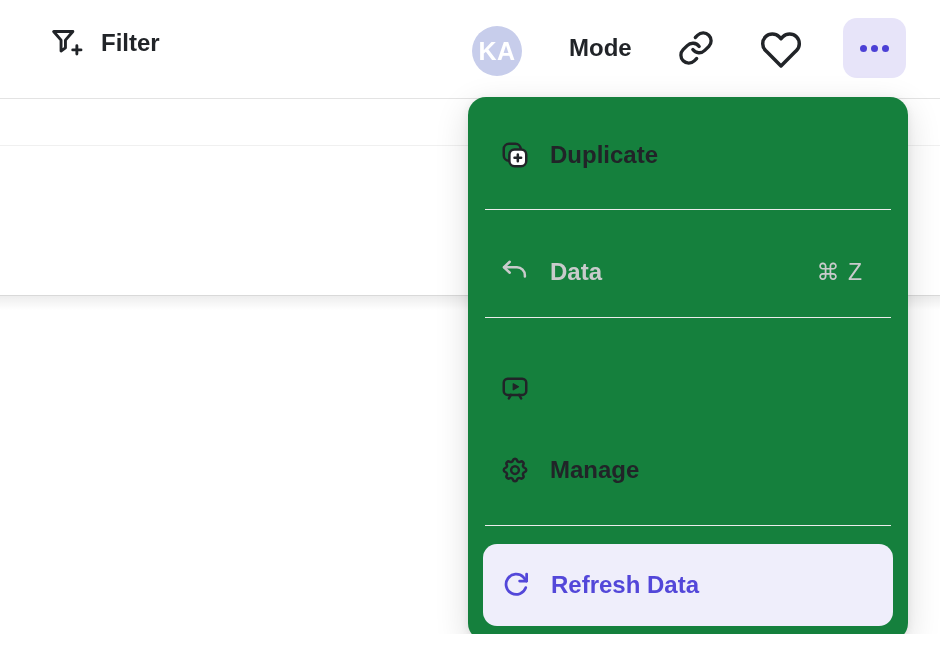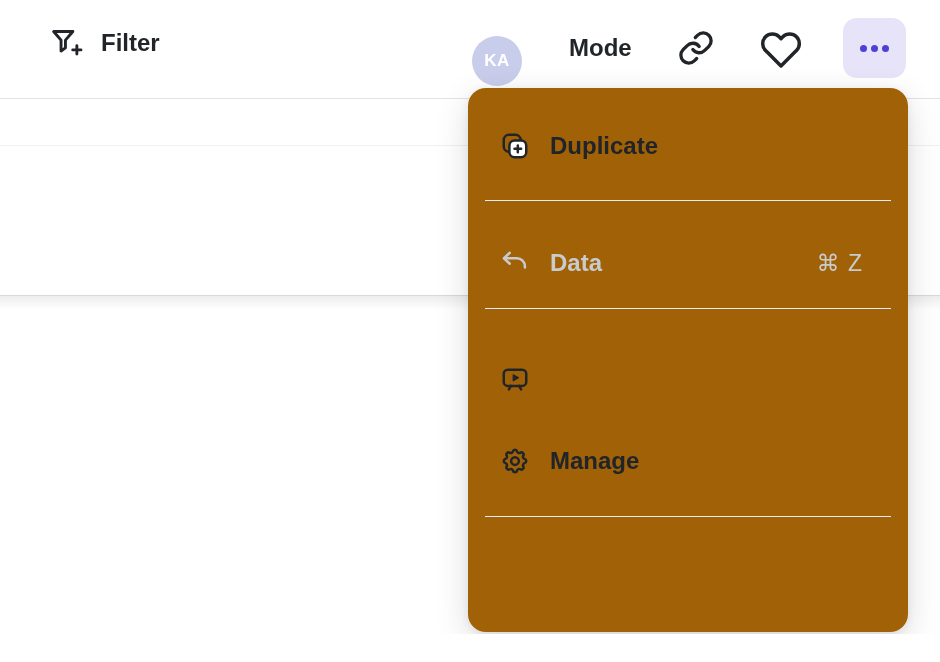--- a/index.html
+++ b/index.html
@@ -9,24 +9,24 @@
 
   
   .toolbar { position:absolute; left:0; top:0; width:940px; height:99px; background:#fff;
              border-bottom:1px solid var(--rule,#e3e3e3); z-index:1; }
   .tb-item { position:absolute; display:flex; align-items:center; font-size:24px; font-weight:600;
              color:var(--text-dark,#212428); cursor:pointer; background:none; border:none;
              font-family:inherit; }
   .tb-item .tb-icon { display:flex; align-items:center; justify-content:center; }
   .tb-filter { left:48px; top:26px; gap:17px; }
   .tb-subscribe { left:244px; top:26px; gap:20px; color:var(--text-disabled,#c9cbcc); }
-  .avatar { position:absolute; left:472px; top:36px; width:50px; height:50px; border-radius:50%;
+  .avatar { position:absolute; left:472px; top:26px; width:50px; height:50px; border-radius:50%;
             background:var(--avatar-bg,#c7cdeb); color:var(--avatar-text,#ffffff);
             display:flex; align-items:center; justify-content:center;
-            font-size:17px; font-weight:700; letter-spacing:.5px; cursor:pointer; }
+            font-size:25px; font-weight:700; letter-spacing:.5px; cursor:pointer; }
   .tb-share { left:569px; top:34px; }
   .tb-iconbtn { position:absolute; background:none; border:none; cursor:pointer; display:flex;
                 align-items:center; justify-content:center; color:var(--text-dark,#212428); }
   .tb-link { left:677px; top:29px; width:38px; height:38px; }
   .tb-heart { left:760px; top:27px; width:42px; height:42px; }
   .more-btn { position:absolute; left:843px; top:18px; width:63px; height:60px; border:none;
               border-radius:14px; background:var(--more-bg,#e7e4f9); cursor:pointer;
               display:flex; align-items:center; justify-content:center; gap:4px; }
   .more-btn i { width:7px; height:7px; border-radius:50%; background:var(--accent-dots,#4c40d6); }
 
@@ -35,21 +35,21 @@
                background:var(--rule-soft,#f0f0f0); }
   .panel-edge { position:absolute; left:0; top:295px; width:940px; height:1px;
                 background:var(--panel-edge,#d9d9d9); }
   .panel-shadow { position:absolute; left:0; top:296px; width:940px; height:14px;
                   background:linear-gradient(to bottom, rgba(0,0,0,0.07), rgba(0,0,0,0)); }
   .paragraph { position:absolute; left:2px; top:500px; width:468px; overflow:hidden;
                white-space:nowrap; font-size:29px; font-weight:400;
                color:var(--paragraph-text,#34383d); }
 
   
-  .menu { position:absolute; left:468px; top:88px; width:440px; height:544px; background:#a16207;
+  .menu { position:absolute; left:468px; top:97px; width:440px; height:544px; background:#15803d;
           border-radius:18px; z-index:5; padding:18px 15px 15px 15px;
           box-shadow:0 10px 34px rgba(0,0,0,0.14), 0 2px 8px rgba(0,0,0,0.07); }
   .menu-item { display:flex; align-items:center; height:56px; padding:0 30px 0 17px; gap:20px;
                font-size:24px; font-weight:600; color:var(--text-dark,#26292d);
                cursor:pointer; border-radius:12px; }
   .menu-item .mi-icon { width:30px; height:30px; display:flex; align-items:center;
                         justify-content:center; flex:none; }
   .menu-divider { height:1px; background:var(--divider,#ececec); margin-left:2px; margin-right:2px; }
   .mi-duplicate { margin-top:12px; }
   .divider-1 { margin-top:26px; }
@@ -164,15 +164,24 @@
         <svg width="30" height="30" viewBox="0 0 24 24" fill="none" stroke="currentColor" stroke-width="2" stroke-linecap="round" stroke-linejoin="round">
           <path d="M10.325 4.317c.426-1.756 2.924-1.756 3.35 0a1.724 1.724 0 0 0 2.573 1.066c1.543-.94 3.31.826 2.37 2.37a1.724 1.724 0 0 0 1.065 2.572c1.756.426 1.756 2.924 0 3.35a1.724 1.724 0 0 0-1.066 2.573c.94 1.543-.826 3.31-2.37 2.37a1.724 1.724 0 0 0-2.572 1.065c-.426 1.756-2.924 1.756-3.35 0a1.724 1.724 0 0 0-2.573-1.066c-1.543.94-3.31-.826-2.37-2.37a1.724 1.724 0 0 0-1.065-2.572c-1.756-.426-1.756-2.924 0-3.35a1.724 1.724 0 0 0 1.066-2.573c-.94-1.543.826-3.31 2.37-2.37 1 .608 2.296.07 2.572-1.065z"></path>
           <circle cx="12" cy="12" r="3.1"></circle>
         </svg>
       </span>
       <span>Manage</span>
     </div>
 
     <div class="menu-divider divider-3"></div>
 
+    <div class="menu-item mi-refresh">
+      <span class="mi-icon">
+        <svg width="30" height="30" viewBox="0 0 24 24" fill="none" stroke="currentColor" stroke-width="2.2" stroke-linecap="round" stroke-linejoin="round">
+          <polyline points="20.5 3.2 20.5 8.8 14.9 8.8"></polyline>
+          <path d="M19.8 14.1a8.1 8.1 0 1 1-2-8.45l2.7 3.15"></path>
+        </svg>
+      </span>
+      <span>Refresh Data</span>
+    </div>
 
   </div>
 </div>
 
 </body></html>

